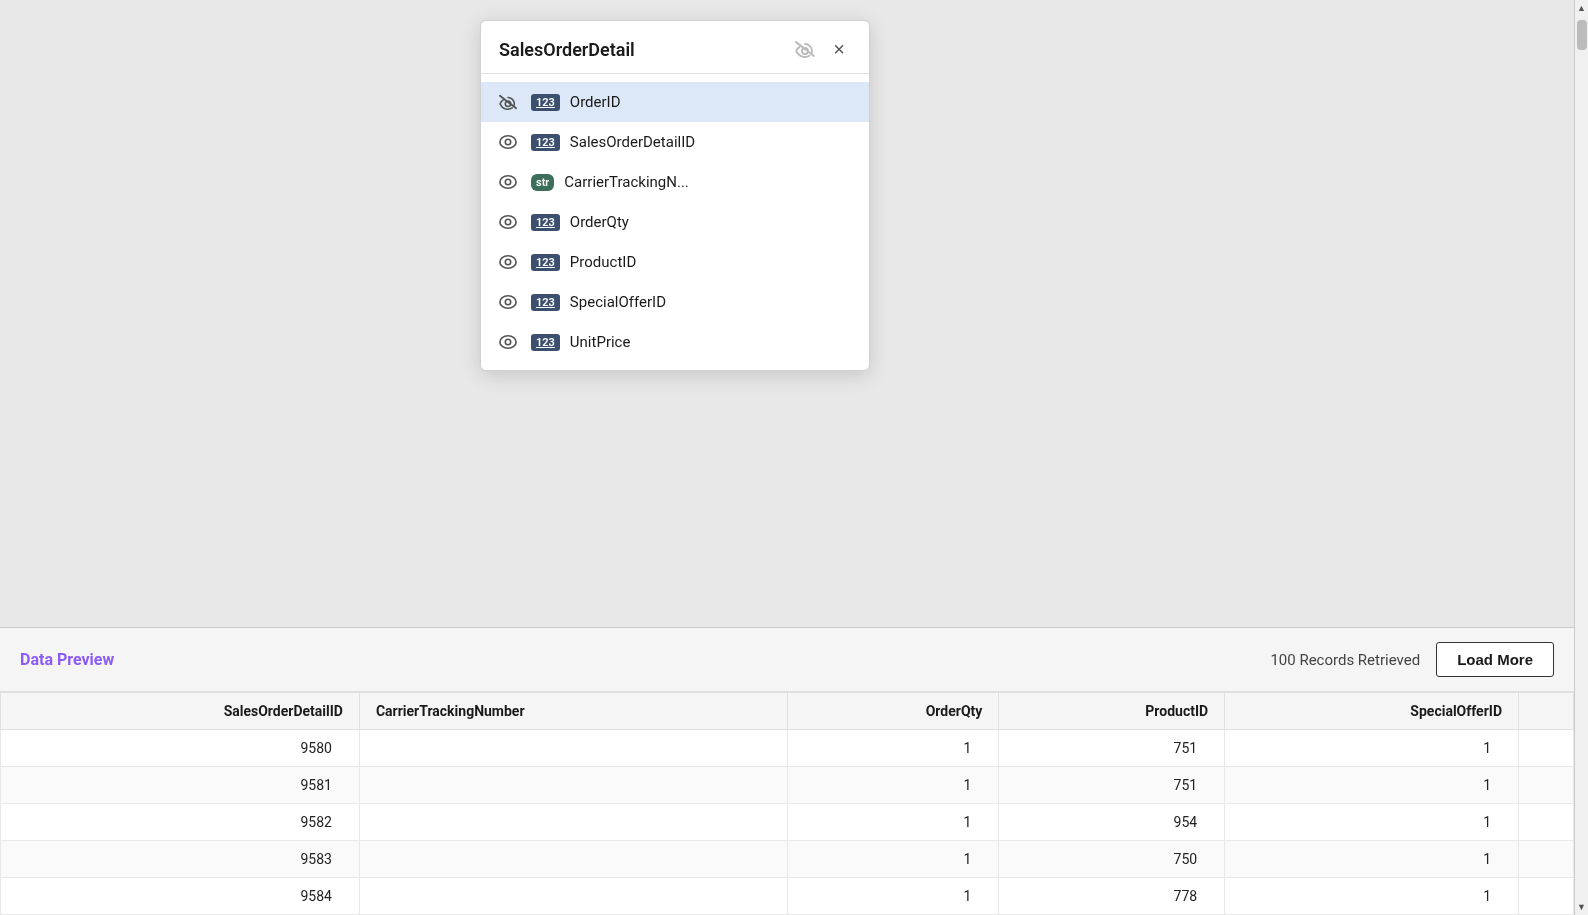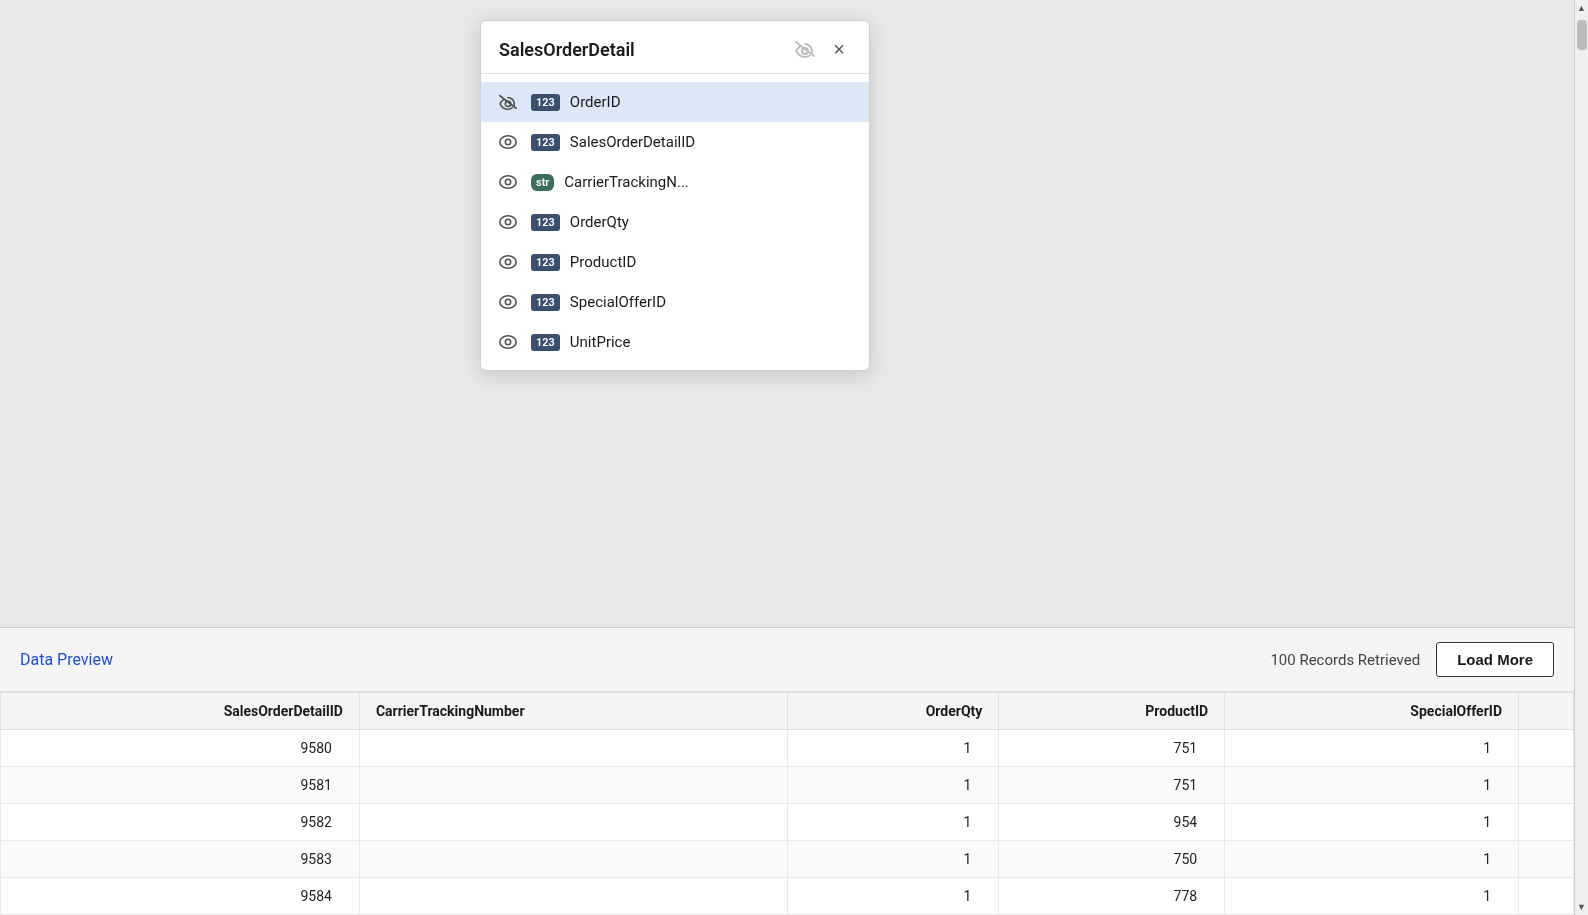--- a/index.html
+++ b/index.html
@@ -112,20 +112,21 @@
     .type-badge {
       border-radius: 3px;
       padding: 2px 5px;
       font-size: 11px;
       font-weight: 600;
       color: #fff;
       flex-shrink: 0;
     }
     .type-badge.num {
       background: #3d4f6e;
+      text-decoration: underline;
     }
     .type-badge.str {
       background: #3d6e5a;
       border-radius: 6px;
     }
     .field-name {
       font-size: 15px;
       color: #1a1a1a;
       flex: 1;
     }
@@ -142,22 +143,22 @@
     .data-preview-header {
       display: flex;
       align-items: center;
       justify-content: space-between;
       padding: 14px 20px;
       border-bottom: 1px solid #e0e0e0;
       background: #f5f5f5;
     }
     .data-preview-title {
       font-size: 16px;
-      font-weight: 400;
-      color: #1d4ed8;
+      font-weight: 700;
+      color: #8b5cf6;
     }
     .records-info {
       font-size: 15px;
       color: #444;
       margin-right: 16px;
     }
     .load-more-btn {
       border: 1.5px solid #333;
       background: #fff;
       padding: 8px 20px;

